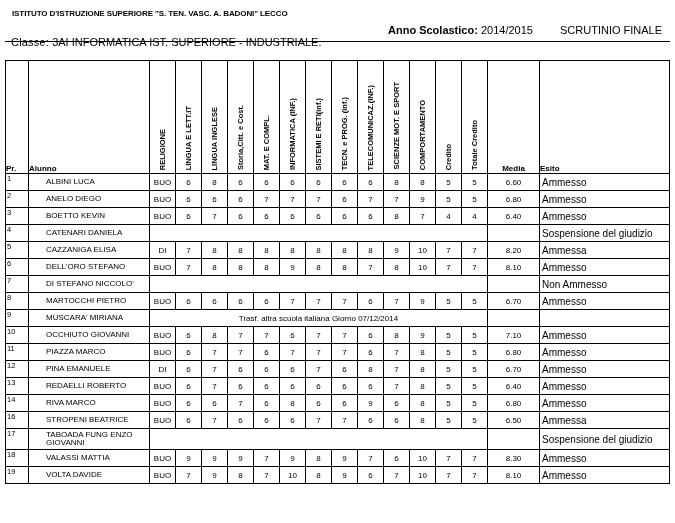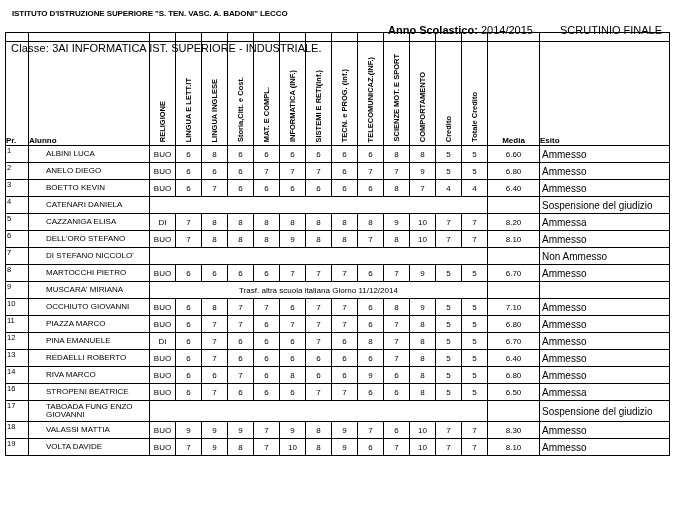--- a/index.html
+++ b/index.html
@@ -1,25 +1,25 @@
 <!DOCTYPE html>
 <html><head>
 <meta charset="utf-8">
 <style>
   html, body { margin: 0; padding: 0; background: #ffffff; }
   body { width: 675px; height: 523px; position: relative; overflow: hidden; font-family: "Liberation Sans", sans-serif; color: #000; }
   .hdr1 { position: absolute; left: 12px; top: 9px; font-size: 8px; font-weight: bold; letter-spacing: -0.1px; }
-  .hdr2 { position: absolute; left: 11px; top: 42px; font-size: 11px; white-space: nowrap; }
+  .hdr2 { position: absolute; left: 11px; top: 36px; font-size: 11px; white-space: nowrap; }
   .hdr2 .lbl { letter-spacing: 0.2px; }
   .hdr3 { position: absolute; left: 388px; top: 24px; font-size: 11px; white-space: nowrap; }
   .hdr3 .lbl { font-weight: bold; }
   .hdr4 { position: absolute; left: 560px; top: 24px; font-size: 11px; white-space: nowrap; }
   .rule { position: absolute; left: 5px; top: 41px; width: 665px; height: 1px; background: #000; }
 
-  table.grid { position: absolute; left: 5px; top: 32px; border-collapse: collapse; table-layout: fixed; width: 664px; border-radius: 11px; }
+  table.grid { position: absolute; left: 5px; top: 60px; border-collapse: collapse; table-layout: fixed; width: 664px; border-radius: 11px; }
   table.grid td, table.grid th { border: 1px solid #000; padding: 0; font-size: 8px; font-weight: normal; overflow: hidden; }
   table.grid thead th { height: 112px; vertical-align: bottom; font-weight: bold; }
   .vert { display: block; writing-mode: vertical-rl; transform: rotate(180deg); white-space: nowrap; margin: 0 auto 3px auto; font-size: 7.5px; font-weight: bold; text-align: left; }
   th.pr, th.al { text-align: left; padding-left: 2px; padding-bottom: 2px; font-size: 8px; }
   th.media { text-align: center; padding-bottom: 2px; font-size: 8px; }
   th.esito { text-align: left; padding-left: 2px; padding-bottom: 2px; font-size: 8px; }
   tbody td { height: 16px; text-align: center; }
   tbody td.n { text-align: left; vertical-align: top; padding-left: 1px; font-size: 7.5px; }
   tbody td.name { text-align: left; padding-left: 17px; font-size: 8px; line-height: 8px; }
   tbody td.esito { text-align: left; padding-left: 2px; font-size: 10px; }
@@ -233,21 +233,21 @@
         <td>7</td>
         <td>9</td>
         <td>5</td>
         <td>5</td>
         <td>6.70</td>
         <td class="esito">Ammesso</td>
       </tr>
       <tr>
         <td class="n">9</td>
         <td class="name">MUSCARA' MIRIANA</td>
-        <td class="note" colspan="13">Trasf. altra scuola italiana Giorno 11/12/2014</td>
+        <td class="note" colspan="13">Trasf. altra scuola italiana Giorno 07/12/2014</td>
         <td></td>
         <td class="esito"></td>
       </tr>
       <tr>
         <td class="n">10</td>
         <td class="name">OCCHIUTO GIOVANNI</td>
         <td>BUO</td>
         <td>6</td>
         <td>8</td>
         <td>7</td>

